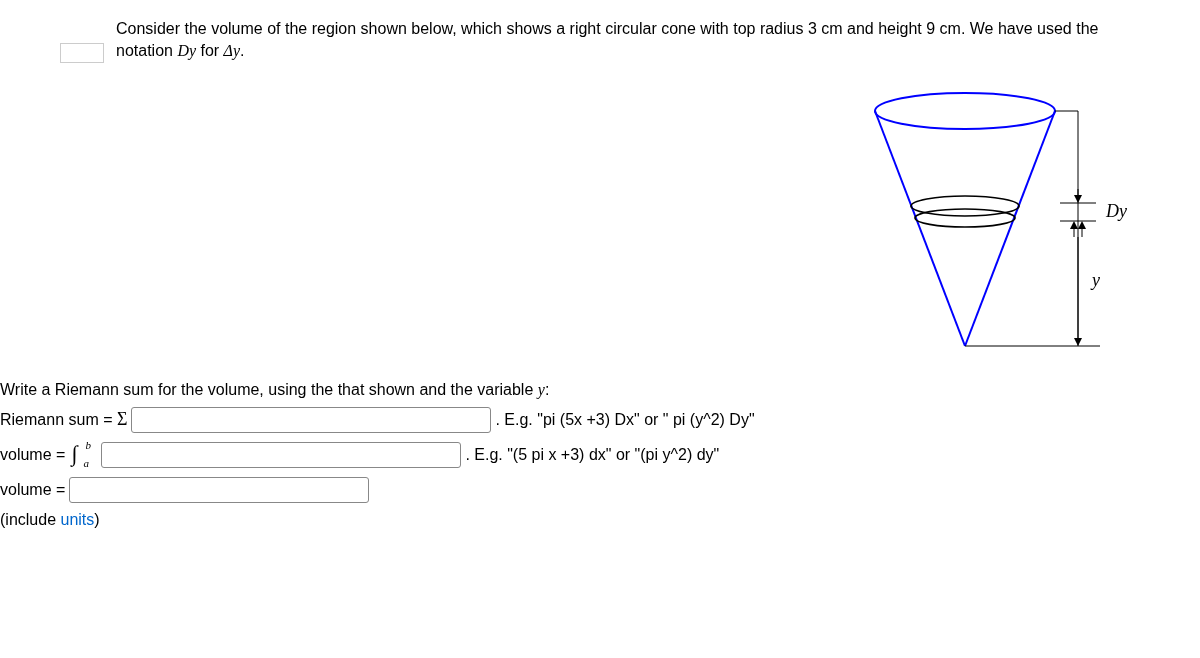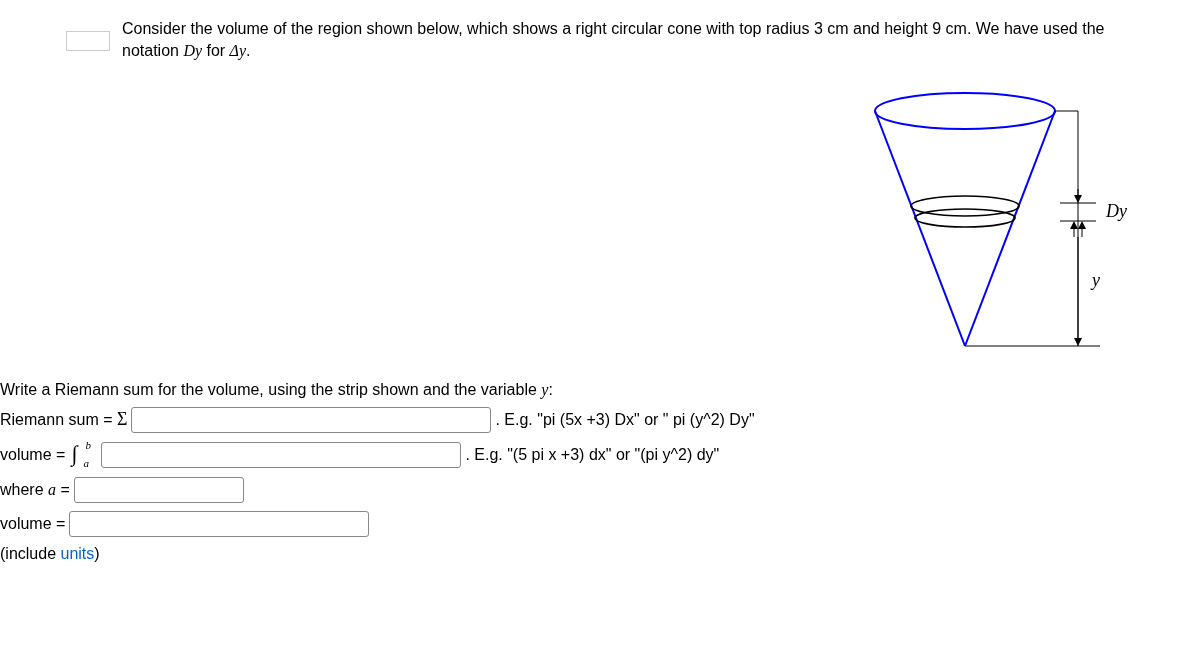--- a/index.html
+++ b/index.html
@@ -13,22 +13,21 @@
       color: #000;
       background: #fff;
       padding: 10px 0;
     }
     .content {
       width: 1200px;
     }
     .intro {
       padding: 8px 60px 8px 60px;
       display: flex;
-      align-items: center;
-      margin-left: 6px;
+      align-items: flex-end;
     }
     .intro-text {
       flex: 1;
       line-height: 1.4;
     }
     .figure-container {
       float: right;
       margin: 10px 60px 20px 20px;
       width: 280px;
       height: 280px;
@@ -161,47 +160,41 @@
       <polygon points="218,265 214,257 222,257" fill="#000"></polygon>
 
       <text x="246" y="136" font-family="Times New Roman, serif" font-style="italic" font-size="18">Dy</text>
       <text x="232" y="205" font-family="Times New Roman, serif" font-style="italic" font-size="18">y</text>
     </svg>
   </div>
 
   <div class="problem-body">
 
     <div class="section-text">
-      <span>Write a Riemann sum for the volume, using the strip shown and the variable </span><span class="math-italic">y</span><span>:</span>
+      <span>Write a Riemann sum for the volume, using the that shown and the variable </span><span class="math-italic">y</span><span>:</span>
     </div>
 
     <div class="line">
       <span><span>Riemann sum = </span><span class="sigma">Σ</span></span>
       <input type="text" class="input-long" style="">
       <span>. E.g. "pi (5x +3) Dx" or " pi (y^2) Dy"</span>
     </div>
 
 
     <div class="line">
       <span>volume = </span>
       <span class="integral-holder">
         <span class="integral-sign">∫</span>
         <span class="int-sup">b</span>
         <span class="int-sub">a</span>
       </span>
       <input type="text" class="input-long" style="">
       <span>. E.g. "(5 pi x +3) dx" or "(pi y^2) dy"</span>
     </div>
 
-    <div class="line">
-      <span>
-        <span>where </span><span class="math-italic">a</span><span> =</span>
-      </span>
-      <input type="text" class="input-med" style="">
-    </div>
 
 
 
     <div class="line">
       <span>volume =</span>
       <input type="text" class="input-vol" style="">
     </div>
 
     <div class="line">
       <span>

